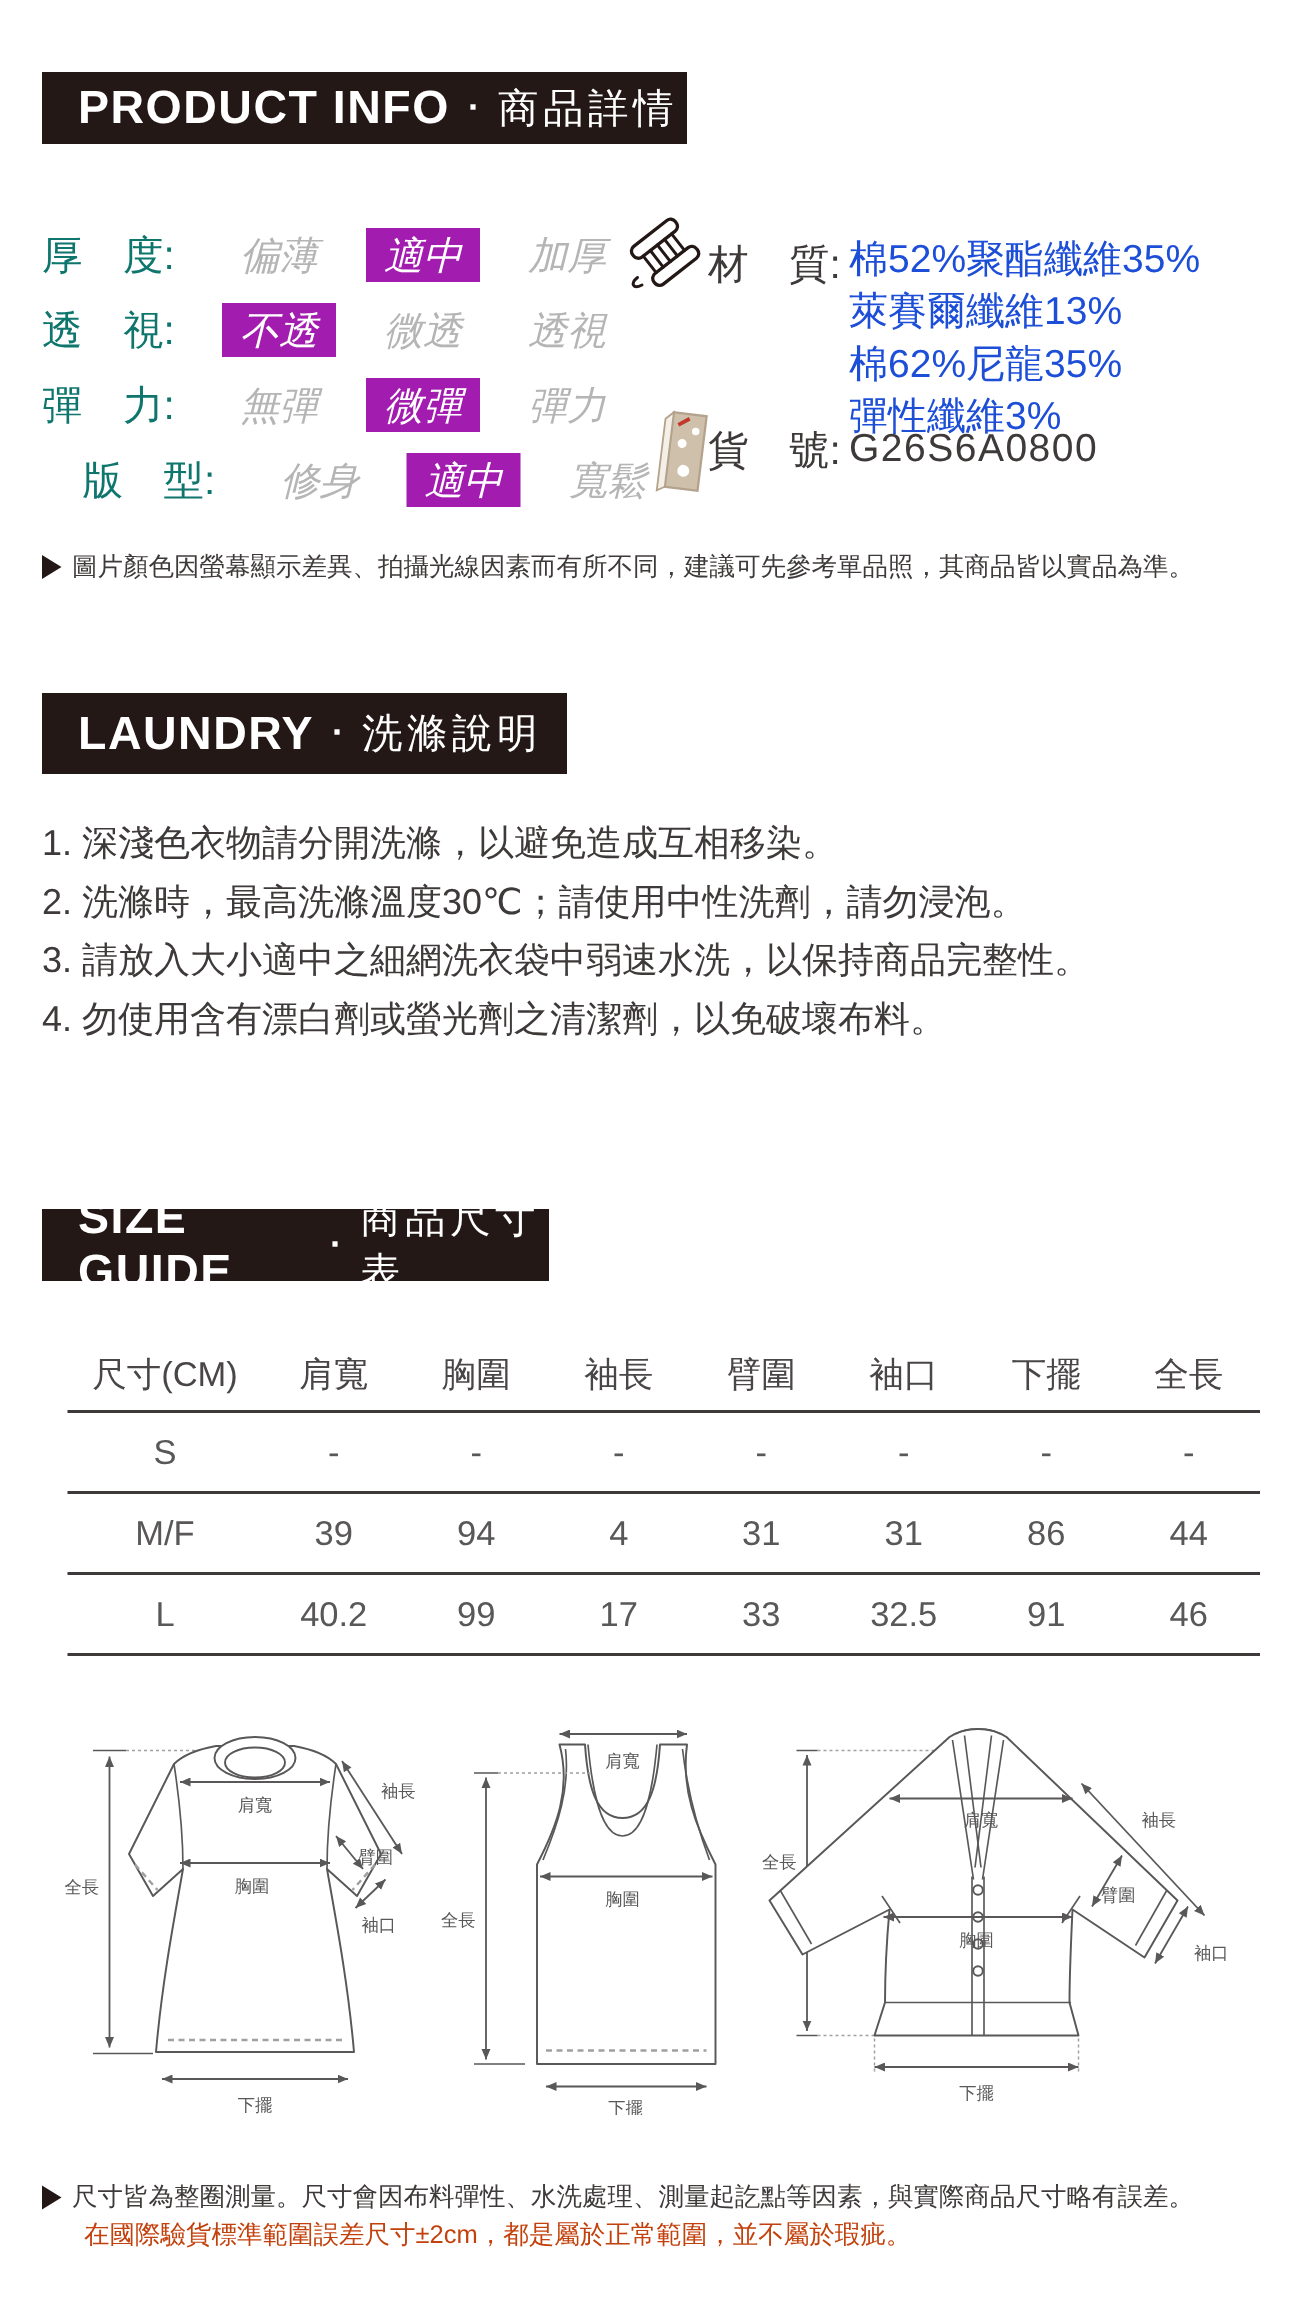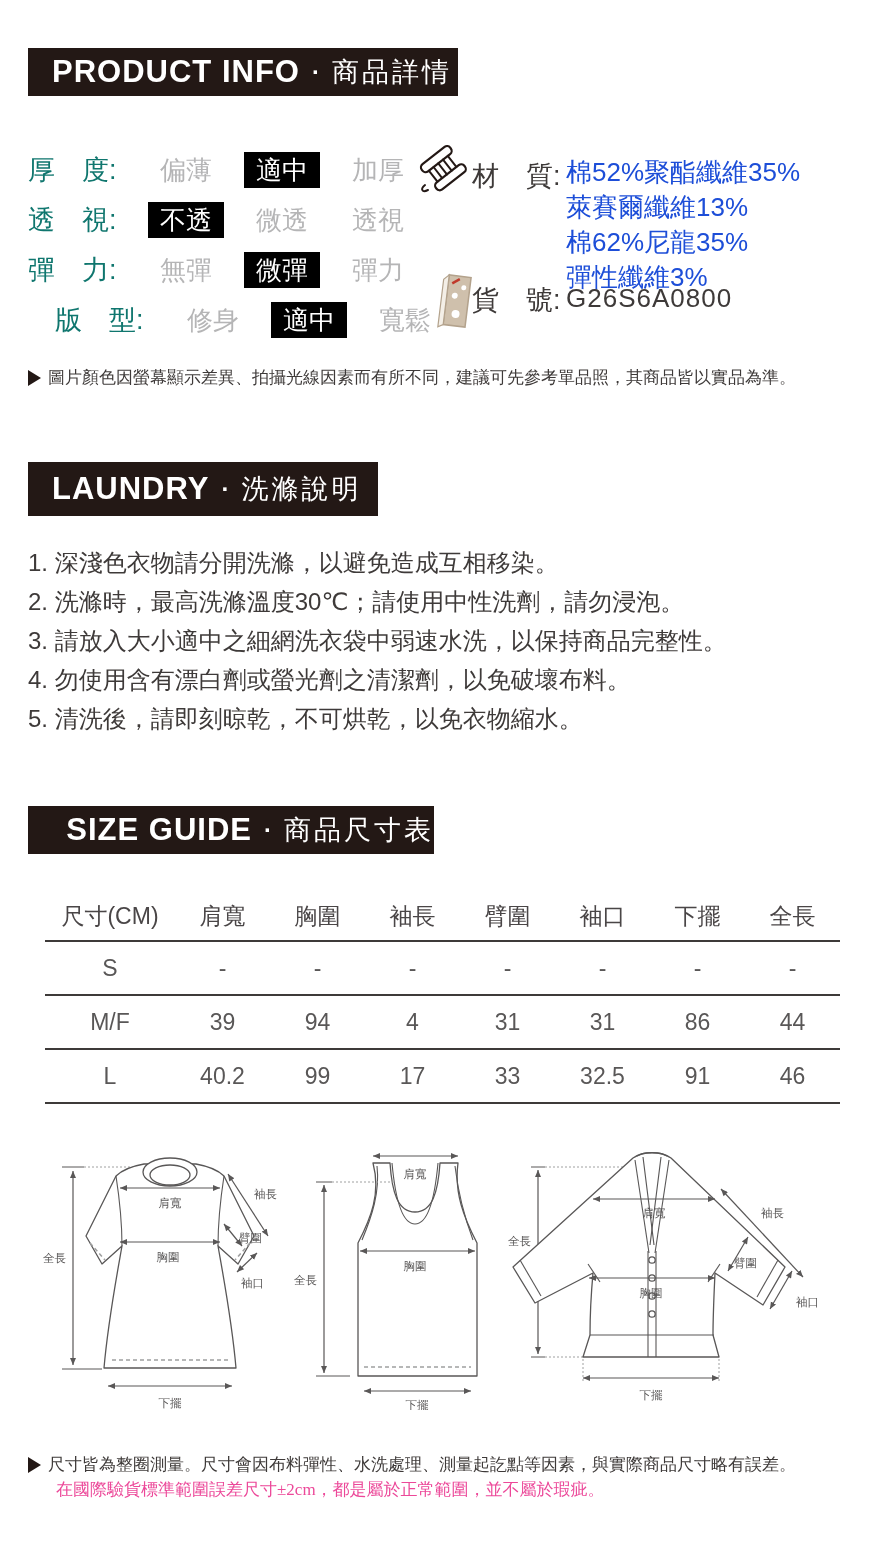--- a/index.html
+++ b/index.html
@@ -7,47 +7,47 @@
           font-family:"Liberation Sans","DejaVu Sans",sans-serif; color:#3e3a39; }
 
   
   .bar { position:absolute; background:#231815; color:#fff; display:flex; align-items:center;
          padding-left:24px; box-sizing:border-box; }
   .bar .en { font-weight:bold; font-size:31px; letter-spacing:1px; }
   .bar .sep { font-size:24px; margin:0 12px; font-weight:bold; }
   .bar .zh { font-size:27px; letter-spacing:3px; }
   .bar-product { left:28px; top:48px; width:430px; height:48px; }
   .bar-laundry { left:28px; top:462px; width:350px; height:54px; }
-  .bar-size    { left:28px; top:806px; width:406px; height:48px;justify-content:flex-end; }
+  .bar-size    { left:28px; top:806px; width:338px; height:48px; }
 
   
   .attr-row { position:absolute; left:28px; width:400px; height:36px; }
   .attr-row.r1 { top:152px; } .attr-row.r2 { top:202px; }
   .attr-row.r3 { top:252px; } .attr-row.r4 { top:302px;margin-left:27px; }
   .attr-label { position:absolute; left:0; top:0; font-size:27px; line-height:36px; color:#0f766e; }
   .opt { position:absolute; top:0; width:76px; height:36px; line-height:36px; text-align:center;
-         font-size:26px; color:#b5b5b6; }
+         font-size:26px; color:#b5b5b6;font-style:italic; }
   .opt.c1 { left:120px; } .opt.c2 { left:216px; } .opt.c3 { left:312px; }
-  .opt.selected { background:#000000; color:#ffffff; }
+  .opt.selected { background:#a21caf; color:#ffffff; }
 
   
   .spool-icon { position:absolute; left:418px; top:144px; }
   .tag-icon   { position:absolute; left:434px; top:272px; }
   .mat-label  { position:absolute; left:472px; top:158px; font-size:27px; color:#3e3a39; }
   .mat-lines  { position:absolute; left:566px; top:155px; font-size:26px; line-height:35px; color:#1d4ed8; }
   .itemno-label { position:absolute; left:472px; top:282px; font-size:27px; color:#3e3a39; }
   .itemno-value { position:absolute; left:566px; top:283px; font-size:26px; letter-spacing:1px; color:#3e3a39; }
 
   
   .note { display:flex; align-items:flex-start; font-size:17px; line-height:24px; color:#3e3a39; }
   .note-top { position:absolute; left:28px; top:366px; width:830px; }
   .tri { width:0; height:0; border-left:13px solid #231815; border-top:8px solid transparent;
          border-bottom:8px solid transparent; display:inline-block; flex:none; margin:4px 7px 0 0; }
   .notes-bottom { position:absolute; left:28px; top:1438px; width:830px;margin-top:15px; }
-  .notes-bottom .second { padding-left:28px; font-size:17px; line-height:26px; color:#ec4899;font-family:Liberation Serif, serif; }
+  .notes-bottom .second { padding-left:28px; font-size:17px; line-height:26px; color:#c2410c; }
 
   
   .laundry-list { position:absolute; left:28px; top:543px; width:830px; }
   .laundry-list .item { font-size:24px; line-height:39px; color:#3e3a39; }
 
   
   .size-table { position:absolute; left:45px; top:896px; width:795px; }
   .trow { display:flex; border-bottom:2px solid #3e3a39; }
   .trow .cell { width:95px; text-align:center; font-size:23px; color:#595757; }
   .trow .cell.w1 { width:130px; }
@@ -155,21 +155,20 @@
   <div class="bar bar-laundry">
     <span class="en">LAUNDRY</span>
     <span class="sep">·</span>
     <span class="zh">洗滌說明</span>
   </div>
   <div class="laundry-list">
     <div class="item">1. 深淺色衣物請分開洗滌，以避免造成互相移染。</div>
     <div class="item">2. 洗滌時，最高洗滌溫度30℃；請使用中性洗劑，請勿浸泡。</div>
     <div class="item">3. 請放入大小適中之細網洗衣袋中弱速水洗，以保持商品完整性。</div>
     <div class="item">4. 勿使用含有漂白劑或螢光劑之清潔劑，以免破壞布料。</div>
-    <div class="item">5. 清洗後，請即刻晾乾，不可烘乾，以免衣物縮水。</div>
   </div>
 
   <div class="bar bar-size">
     <span class="en">SIZE GUIDE</span>
     <span class="sep">·</span>
     <span class="zh">商品尺寸表</span>
   </div>
 
   <div class="size-table">
     <div class="trow thead">

